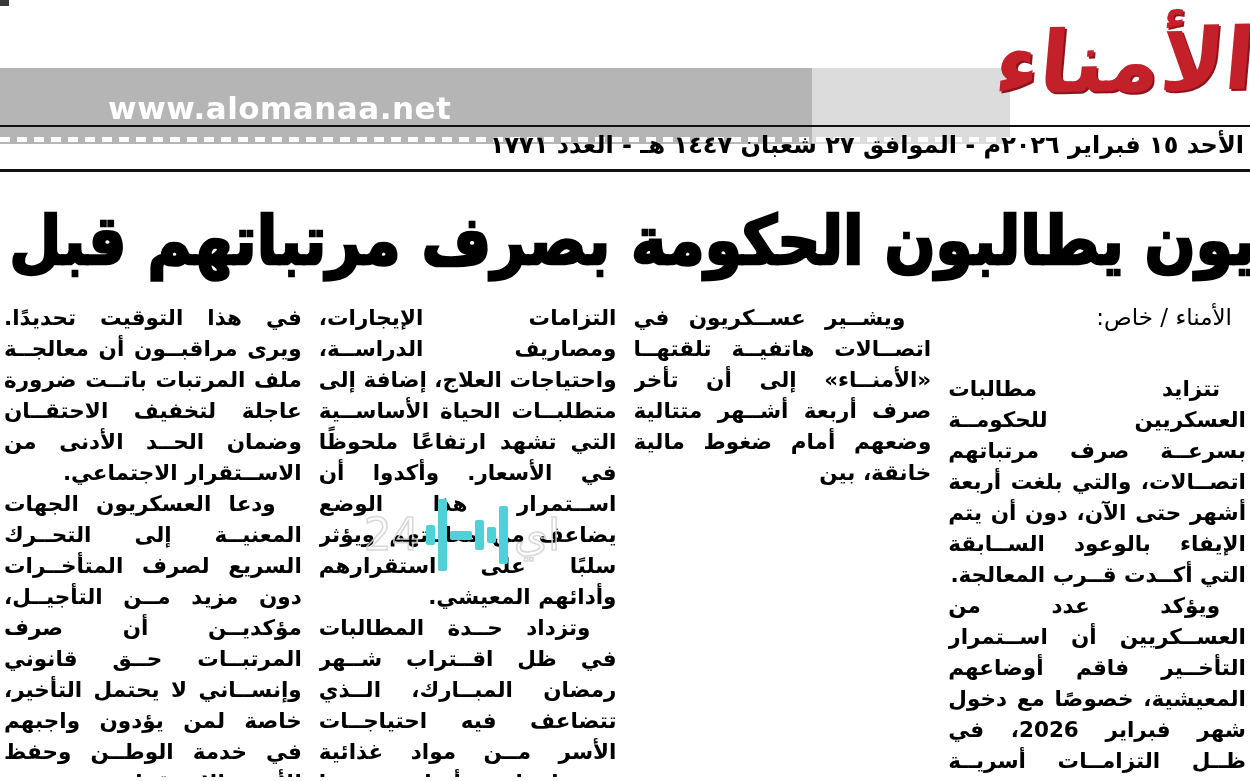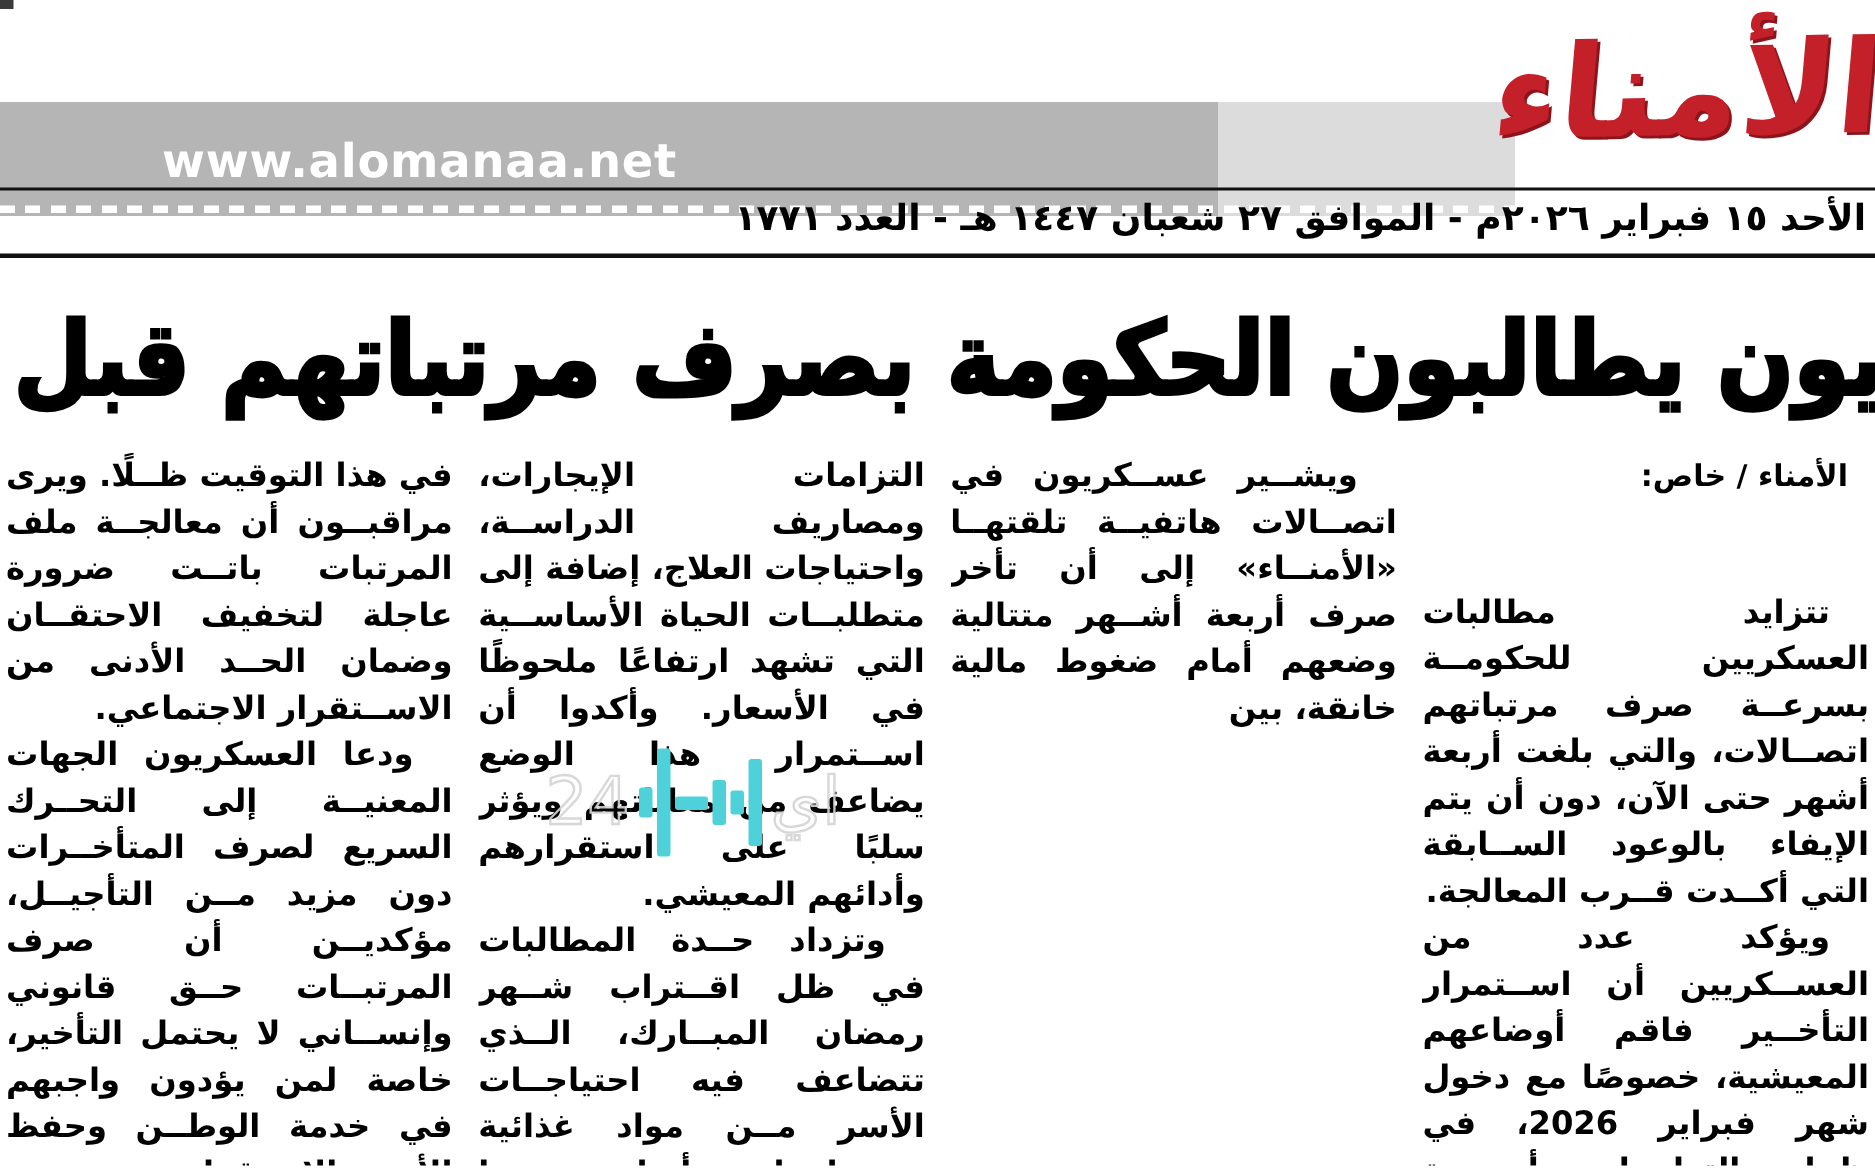--- a/index.html
+++ b/index.html
@@ -54,21 +54,21 @@
     display:flex;flex-direction:row;direction:rtl;gap:17px;
   }
   .col{
     flex:1 1 0;direction:rtl;text-align:justify;color:#000;
     font-size:21.5px;line-height:31px;font-weight:bold;overflow:hidden;
   }
   .col p{margin:0;}
   .col p.indent{text-indent:26px;}
   .byline{
     direction:rtl;text-align:right;padding-right:14px;
-    font-size:20px;font-weight:bold;margin-bottom:60px;
+    font-size:23px;font-weight:normal;margin-bottom:40px;
   }
 
   
   .watermark{
     position:absolute;left:352px;top:494px;width:220px;height:82px;
     display:flex;align-items:center;justify-content:center;gap:6px;
     pointer-events:none;
   }
   .wm-ghost{
     color:transparent;-webkit-text-stroke:1.6px #d4d4d4;
@@ -117,21 +117,21 @@
     <div class="col">
       <p class="indent">ويشــير عســكريون في اتصــالات هاتفيــة تلقتهــا «الأمنــاء» إلى أن تأخر صرف أربعة أشــهر متتالية وضعهم أمام ضغوط مالية خانقة، بين</p>
     </div>
 
     <div class="col">
       <p>التزامات الإيجارات، ومصاريف الدراســة، واحتياجات العلاج، إضافة إلى متطلبــات الحياة الأساســية التي تشهد ارتفاعًا ملحوظًا في الأسعار. وأكدوا أن اســتمرار هذا الوضع يضاعف من معاناتهم ويؤثر سلبًا على استقرارهم وأدائهم المعيشي.</p>
       <p class="indent">وتزداد حــدة المطالبات في ظل اقــتراب شــهر رمضان المبــارك، الــذي تتضاعف فيه احتياجــات الأسر مــن مواد غذائية ومستلزمات أساسية، ما يجعل العسكريين في أمسّ الحاجة إلى مستحقاتهم المالية</p>
     </div>
 
     <div class="col">
-      <p>في هذا التوقيت ظــلًا. ويرى مراقبــون أن معالجــة ملف المرتبات باتــت ضرورة عاجلة لتخفيف الاحتقــان وضمان الحــد الأدنى من الاســتقرار الاجتماعي.</p>
+      <p>في هذا التوقيت تحديدًا. ويرى مراقبــون أن معالجــة ملف المرتبات باتــت ضرورة عاجلة لتخفيف الاحتقــان وضمان الحــد الأدنى من الاســتقرار الاجتماعي.</p>
       <p class="indent">ودعا العسكريون الجهات المعنيــة إلى التحــرك السريع لصرف المتأخــرات دون مزيد مــن التأجيــل، مؤكديــن أن صرف المرتبــات حــق قانوني وإنســاني لا يحتمل التأخير، خاصة لمن يؤدون واجبهم في خدمة الوطــن وحفظ الأمن والاستقرار.</p>
     </div>
 
   </div>
 
   <div class="watermark">
     <span class="wm-ghost">24</span>
     <span class="wm-bars">
       <span class="wm-bar b1"></span>
       <span class="wm-bar b2"></span>

